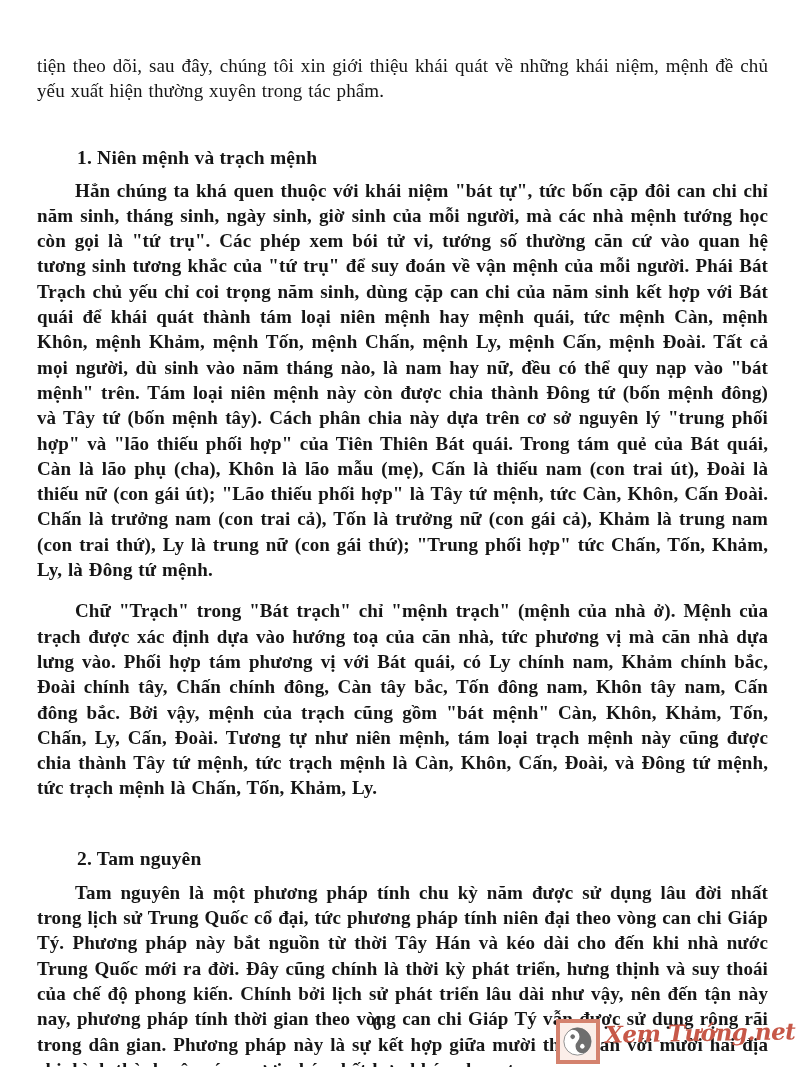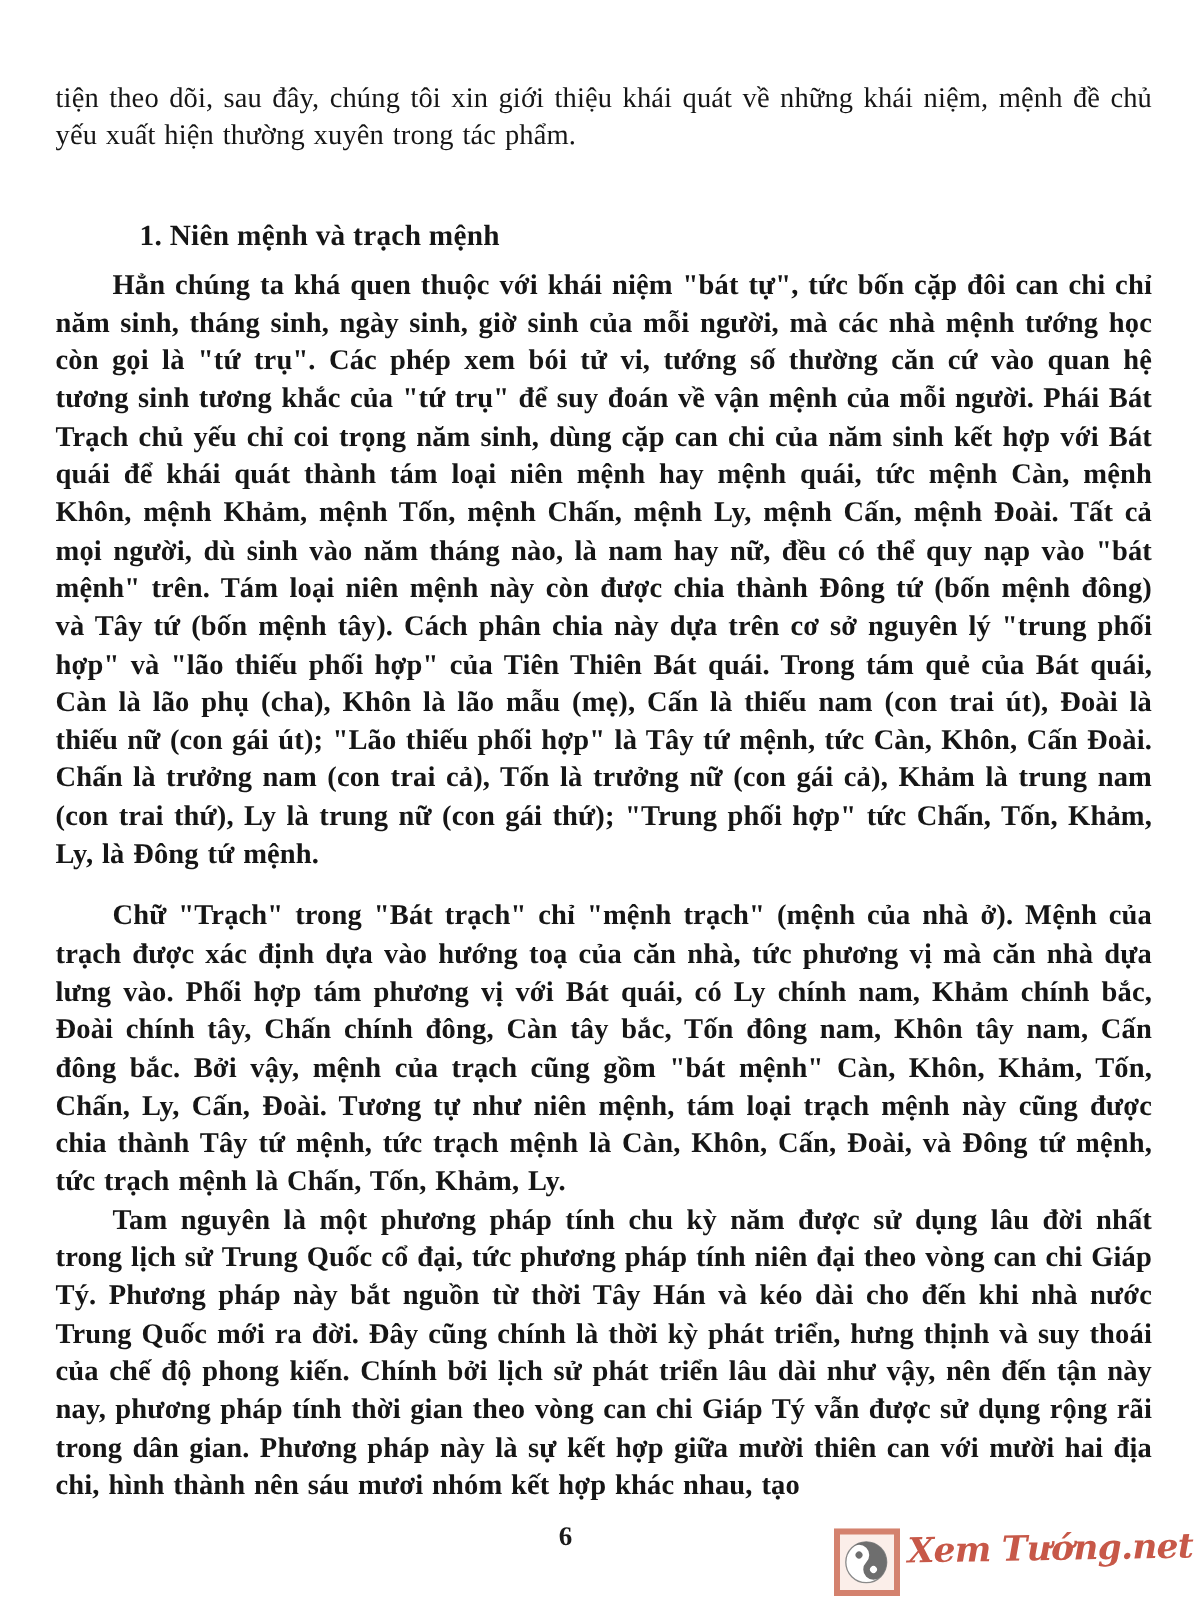--- a/index.html
+++ b/index.html
@@ -22,21 +22,21 @@
     text-align: justify;
     margin: 0;
     letter-spacing: 0.1px;
     word-spacing: 1px;
   }
   .para.indented { text-indent: 38px; font-weight: bold; }
   .intro-para { margin-bottom: 0; }
   .section-heading {
     font-size: 19.5px;
     font-weight: bold;
-    margin: 16px;
+    margin: 0;
     padding-left: 40px;
     letter-spacing: 0.2px;
   }
   .heading-1 { margin-top: 43px; margin-bottom: 9px; }
   .heading-2 { margin-top: 47px; margin-bottom: 10px; }
   .para-gap { margin-top: 16px; }
   .page-number {
     position: absolute;
     left: 0; right: 46px;
     top: 1014px;
@@ -78,20 +78,21 @@
 <div class="page-content">
 
   <p class="para intro-para">tiện theo dõi, sau đây, chúng tôi xin giới thiệu khái quát về những khái niệm, mệnh đề chủ yếu xuất hiện thường xuyên trong tác phẩm.</p>
 
   <h3 class="section-heading heading-1">1. Niên mệnh và trạch mệnh</h3>
 
   <p class="para indented">Hẳn chúng ta khá quen thuộc với khái niệm "bát tự", tức bốn cặp đôi can chi chỉ năm sinh, tháng sinh, ngày sinh, giờ sinh của mỗi người, mà các nhà mệnh tướng học còn gọi là "tứ trụ". Các phép xem bói tử vi, tướng số thường căn cứ vào quan hệ tương sinh tương khắc của "tứ trụ" để suy đoán về vận mệnh của mỗi người. Phái Bát Trạch chủ yếu chỉ coi trọng năm sinh, dùng cặp can chi của năm sinh kết hợp với Bát quái để khái quát thành tám loại niên mệnh hay mệnh quái, tức mệnh Càn, mệnh Khôn, mệnh Khảm, mệnh Tốn, mệnh Chấn, mệnh Ly, mệnh Cấn, mệnh Đoài. Tất cả mọi người, dù sinh vào năm tháng nào, là nam hay nữ, đều có thể quy nạp vào "bát mệnh" trên. Tám loại niên mệnh này còn được chia thành Đông tứ (bốn mệnh đông) và Tây tứ (bốn mệnh tây). Cách phân chia này dựa trên cơ sở nguyên lý "trung phối hợp" và "lão thiếu phối hợp" của Tiên Thiên Bát quái. Trong tám quẻ của Bát quái, Càn là lão phụ (cha), Khôn là lão mẫu (mẹ), Cấn là thiếu nam (con trai út), Đoài là thiếu nữ (con gái út); "Lão thiếu phối hợp" là Tây tứ mệnh, tức Càn, Khôn, Cấn Đoài. Chấn là trưởng nam (con trai cả), Tốn là trưởng nữ (con gái cả), Khảm là trung nam (con trai thứ), Ly là trung nữ (con gái thứ); "Trung phối hợp" tức Chấn, Tốn, Khảm, Ly, là Đông tứ mệnh.</p>
 
   <p class="para indented para-gap">Chữ "Trạch" trong "Bát trạch" chỉ "mệnh trạch" (mệnh của nhà ở). Mệnh của trạch được xác định dựa vào hướng toạ của căn nhà, tức phương vị mà căn nhà dựa lưng vào. Phối hợp tám phương vị với Bát quái, có Ly chính nam, Khảm chính bắc, Đoài chính tây, Chấn chính đông, Càn tây bắc, Tốn đông nam, Khôn tây nam, Cấn đông bắc. Bởi vậy, mệnh của trạch cũng gồm "bát mệnh" Càn, Khôn, Khảm, Tốn, Chấn, Ly, Cấn, Đoài. Tương tự như niên mệnh, tám loại trạch mệnh này cũng được chia thành Tây tứ mệnh, tức trạch mệnh là Càn, Khôn, Cấn, Đoài, và Đông tứ mệnh, tức trạch mệnh là Chấn, Tốn, Khảm, Ly.</p>
 
+  <h3 class="section-heading heading-2">2. Tam nguyên</h3>
 
   <p class="para indented">Tam nguyên là một phương pháp tính chu kỳ năm được sử dụng lâu đời nhất trong lịch sử Trung Quốc cổ đại, tức phương pháp tính niên đại theo vòng can chi Giáp Tý. Phương pháp này bắt nguồn từ thời Tây Hán và kéo dài cho đến khi nhà nước Trung Quốc mới ra đời. Đây cũng chính là thời kỳ phát triển, hưng thịnh và suy thoái của chế độ phong kiến. Chính bởi lịch sử phát triển lâu dài như vậy, nên đến tận này nay, phương pháp tính thời gian theo vòng can chi Giáp Tý vẫn được sử dụng rộng rãi trong dân gian. Phương pháp này là sự kết hợp giữa mười thiên can với mười hai địa chi, hình thành nên sáu mươi nhóm kết hợp khác nhau, tạo</p>
 
 </div>
 
 <div class="page-number">6</div>
 
 <div class="watermark">
   <div class="yinyang-box">
     <svg width="29" height="29" viewBox="0 0 100 100">

